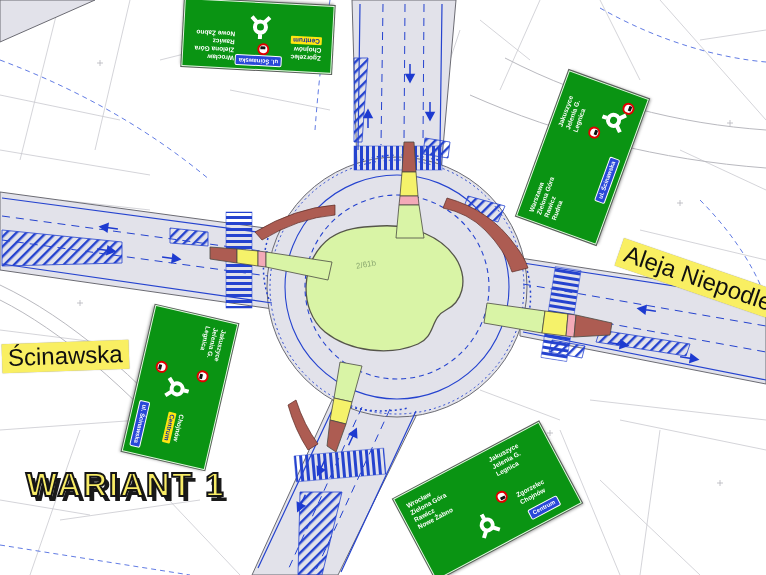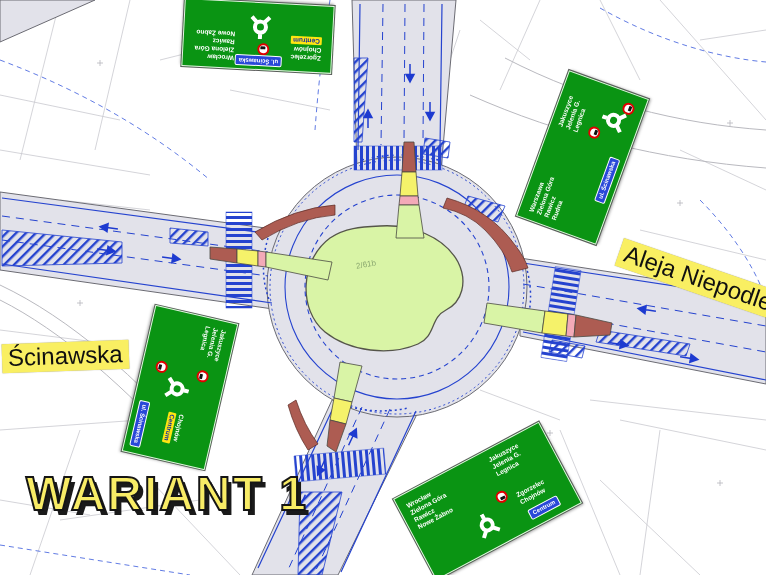--- a/index.html
+++ b/index.html
@@ -52,21 +52,21 @@
   .sign-br .colC{left:110px;top:50px;}
   .sign-br .plate1{left:112px;top:72px;}
 
   
   .ylabel{position:absolute;background:#f9ef62;color:#101010;padding:1px 6px 2px;
           font-size:24px;line-height:26px;white-space:nowrap;box-shadow:0 0 1px rgba(0,0,0,.4);}
   .lbl-w{left:2px;top:342px;transform:rotate(-2deg);}
   .lbl-e{left:624px;top:238px;transform:rotate(19deg);transform-origin:left top;}
 
   
-  .watermark{position:absolute;left:26px;top:466px;font-size:48px;font-weight:bold;
+  .watermark{position:absolute;left:26px;top:466px;font-size:33px;font-weight:bold;
              letter-spacing:2px;color:#f8ec66;-webkit-text-stroke:2px #151515;
              text-shadow:4px 5px 0 #1a1a1a;white-space:nowrap;}
 
   .parcel-label{position:absolute;left:356px;top:260px;color:#7d9a66;font-size:8px;
                 transform:rotate(-10deg);opacity:.85;}
 </style>
 </head>
 <body>
 
 <div class="stage">

